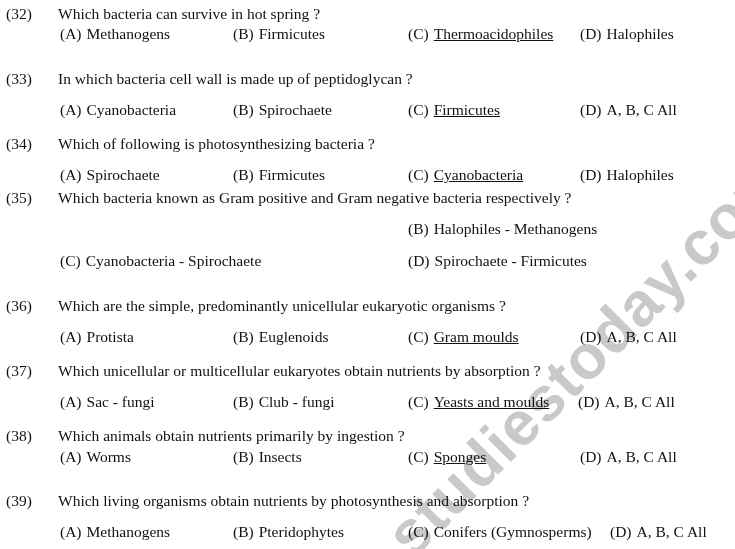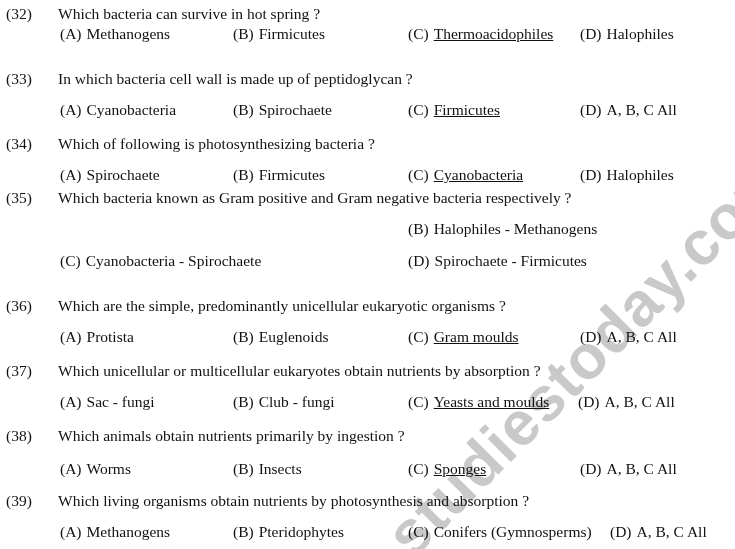--- a/index.html
+++ b/index.html
@@ -189,21 +189,21 @@
         <span class="opt col-c"><span class="lab">(C)</span><span>Yeasts and moulds</span></span>
         <span class="opt col-d-q37"><span class="lab">(D)</span><span>A, B, C All</span></span>
       </div>
     </div>
 
     <div class="q-block" style="top:426px">
       <div class="q-head">
         <span class="q-num">(38)</span>
         <span class="q-text">Which animals obtain nutrients primarily by ingestion ?</span>
       </div>
-      <div class="opt-row" style="margin-top:13px">
+      <div class="opt-row" style="margin-top:1px">
         <span class="opt col-a"><span class="lab">(A)</span><span>Worms</span></span>
         <span class="opt col-b"><span class="lab">(B)</span><span>Insects</span></span>
         <span class="opt col-c"><span class="lab">(C)</span><span>Sponges</span></span>
         <span class="opt col-d"><span class="lab">(D)</span><span>A, B, C All</span></span>
       </div>
     </div>
 
     <div class="q-block" style="top:491px">
       <div class="q-head">
         <span class="q-num">(39)</span>

